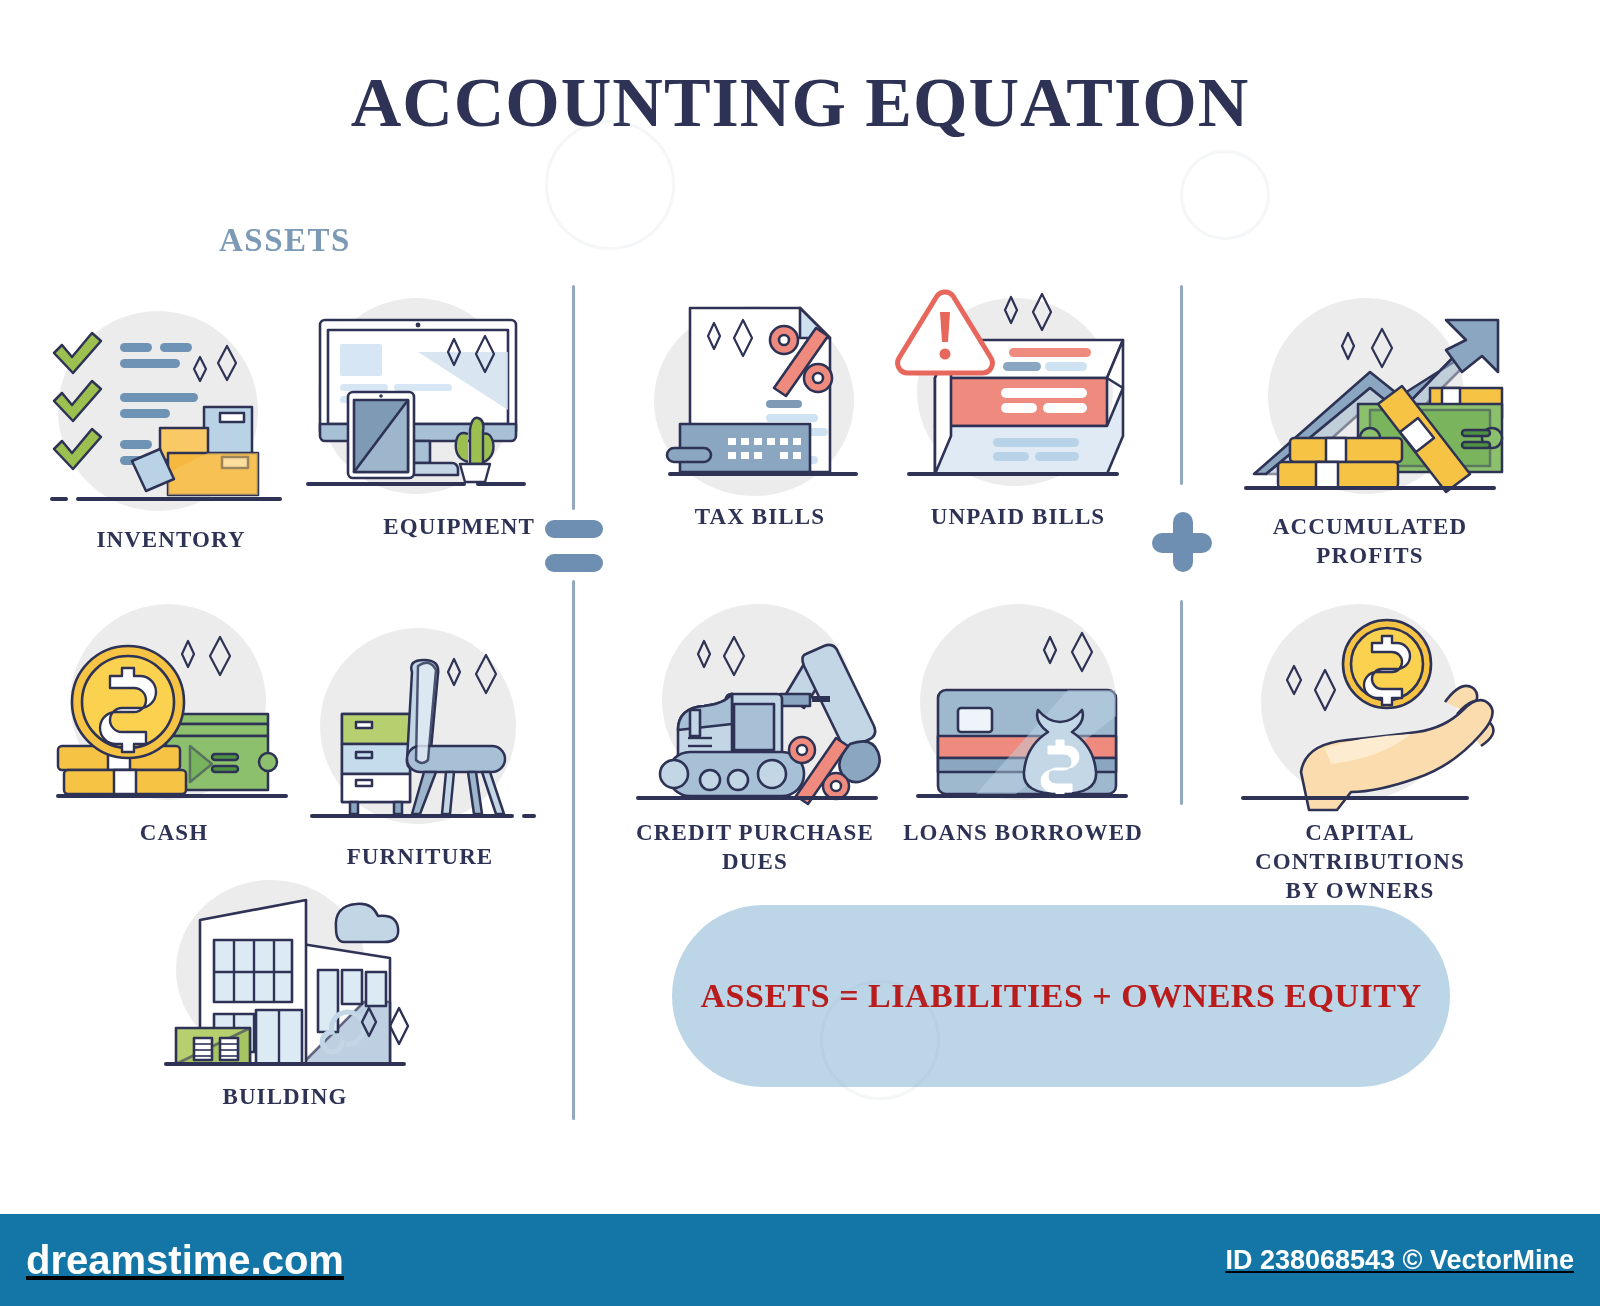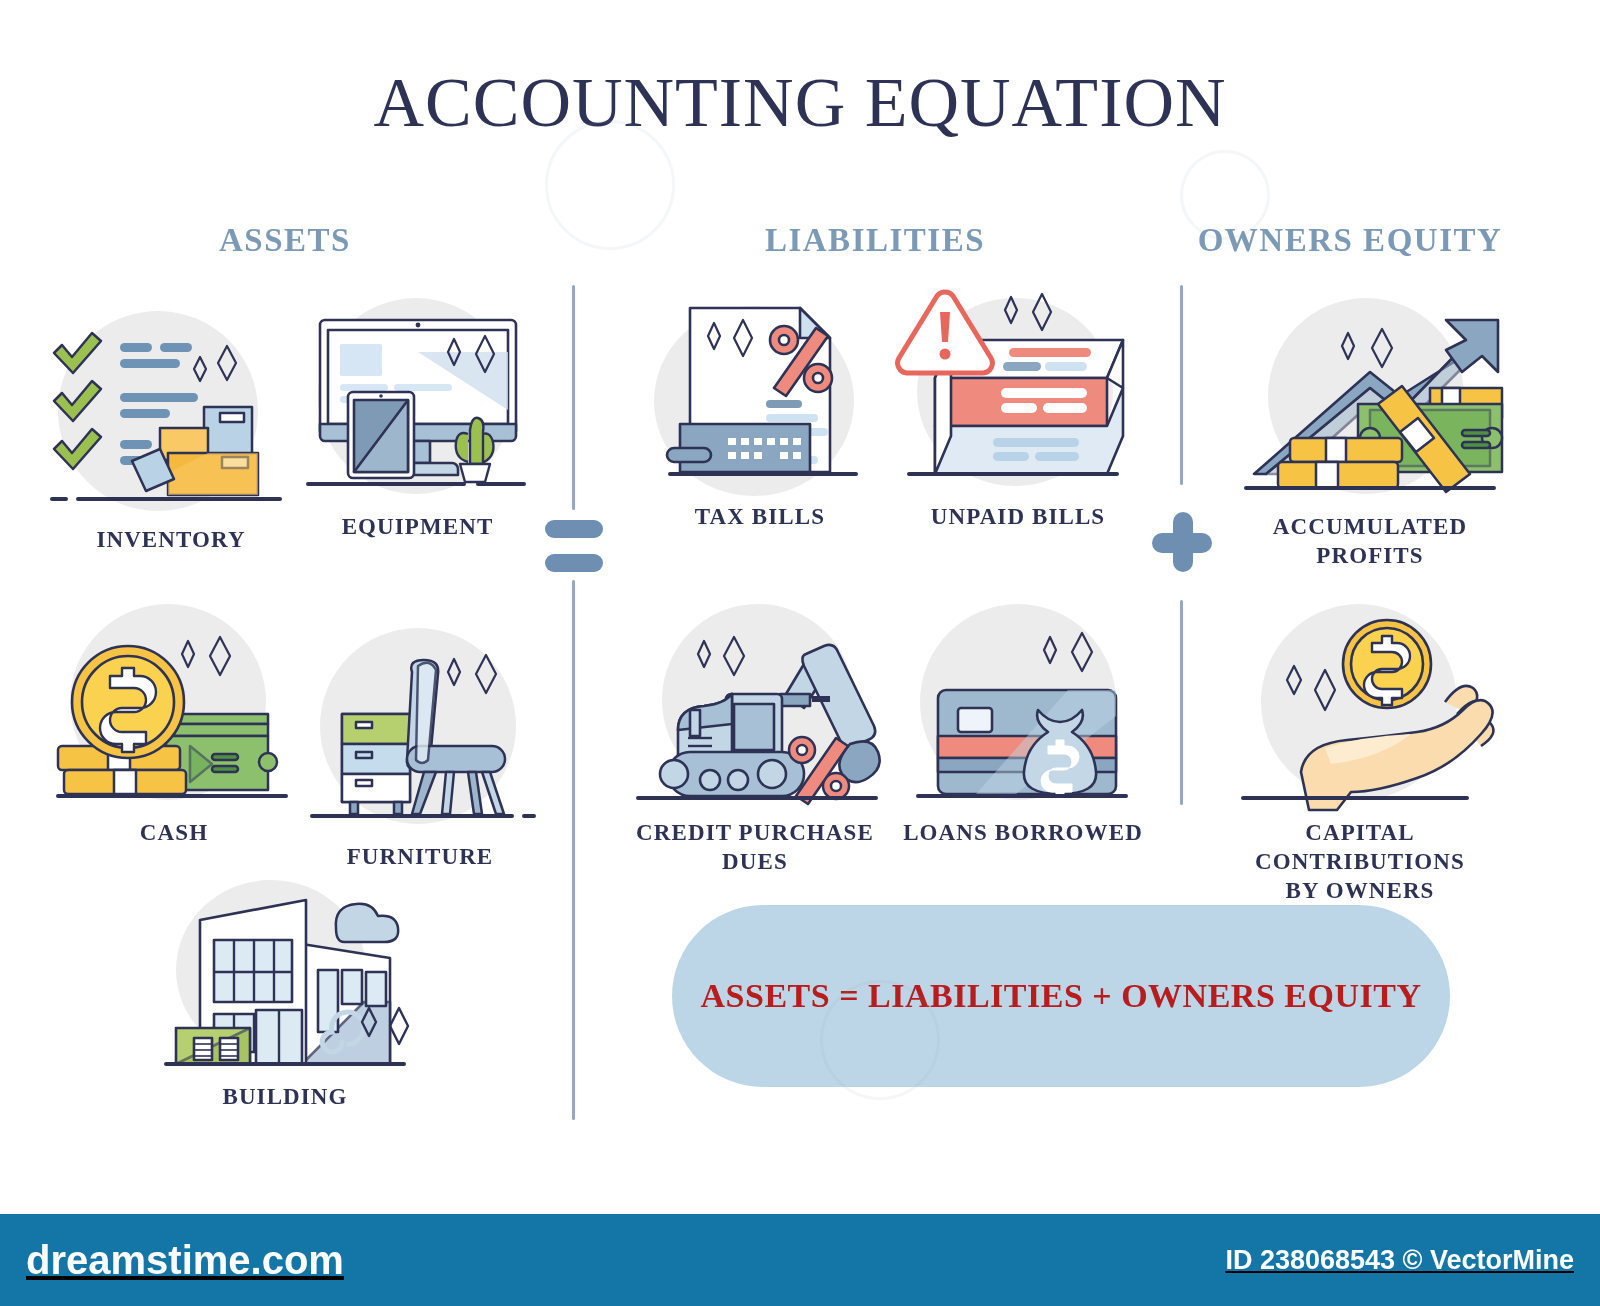--- a/index.html
+++ b/index.html
@@ -10,21 +10,21 @@
     position: relative;
     overflow: hidden;
   }
   .canvas { position: relative; width: 1600px; height: 1306px; background: #fff; }
 
   
   .title {
     position: absolute; top: 68px; left: 0; width: 1600px;
     text-align: center;
     font-family: "Liberation Serif", serif;
-    font-weight: normal;
+    font-weight: bold;
     font-size: 70px;
     letter-spacing: 1px;
     color: #2e3356;
     line-height: 1.0;
   }
 
   
   .col-head {
     position: absolute;
     font-family: "Liberation Serif", serif;
@@ -66,21 +66,21 @@
     font-size: 23px;
     letter-spacing: 1.1px;
     color: #2e3356;
     line-height: 1.25;
     white-space: pre-line;
     margin-top: 6px;
   }
 
   
   #it-inventory { left: 42px;   top: 305px; width: 258px; }
-  #it-equipment { left: 300px;  top: 292px; width: 235px; }
+  #it-equipment { left: 300px;  top: 292px; width: 235px; text-align: right; }
   #it-taxdues   { left: 630px;  top: 282px; width: 260px; }
   #it-unpaid    { left: 893px;  top: 282px; width: 250px; }
   #it-profits   { left: 1230px; top: 292px; width: 280px; }
 
   #it-cash      { left: 50px;   top: 598px; width: 248px; }
   #it-furniture { left: 300px;  top: 622px; width: 240px; }
   #it-credit    { left: 620px;  top: 598px; width: 270px; }
   #it-loans     { left: 898px;  top: 598px; width: 250px; }
   #it-capital   { left: 1205px; top: 598px; width: 310px; }
 
@@ -141,22 +141,20 @@
 
 <div class="canvas">
 
   <div class="wm-ring" style="left:545px; top:120px; width:130px; height:130px;"></div>
   <div class="wm-ring" style="left:1180px; top:150px; width:90px; height:90px;"></div>
   <div class="wm-ring" style="left:820px; top:980px; width:120px; height:120px;"></div>
 
   <div class="title">ACCOUNTING EQUATION</div>
 
   <div class="col-head" id="head-assets">ASSETS</div>
-  <div class="col-head" id="head-liab">LIABILITIES</div>
-  <div class="col-head" id="head-equity">OWNERS EQUITY</div>
 
   <div class="divider" id="div-left-top"></div>
   <div class="divider" id="div-left-bot"></div>
   <div class="divider" id="div-right-top"></div>
   <div class="divider" id="div-right-bot"></div>
 
   <div class="eq-sign">
     <div class="eq-bar"></div>
     <div class="eq-bar"></div>
   </div>

